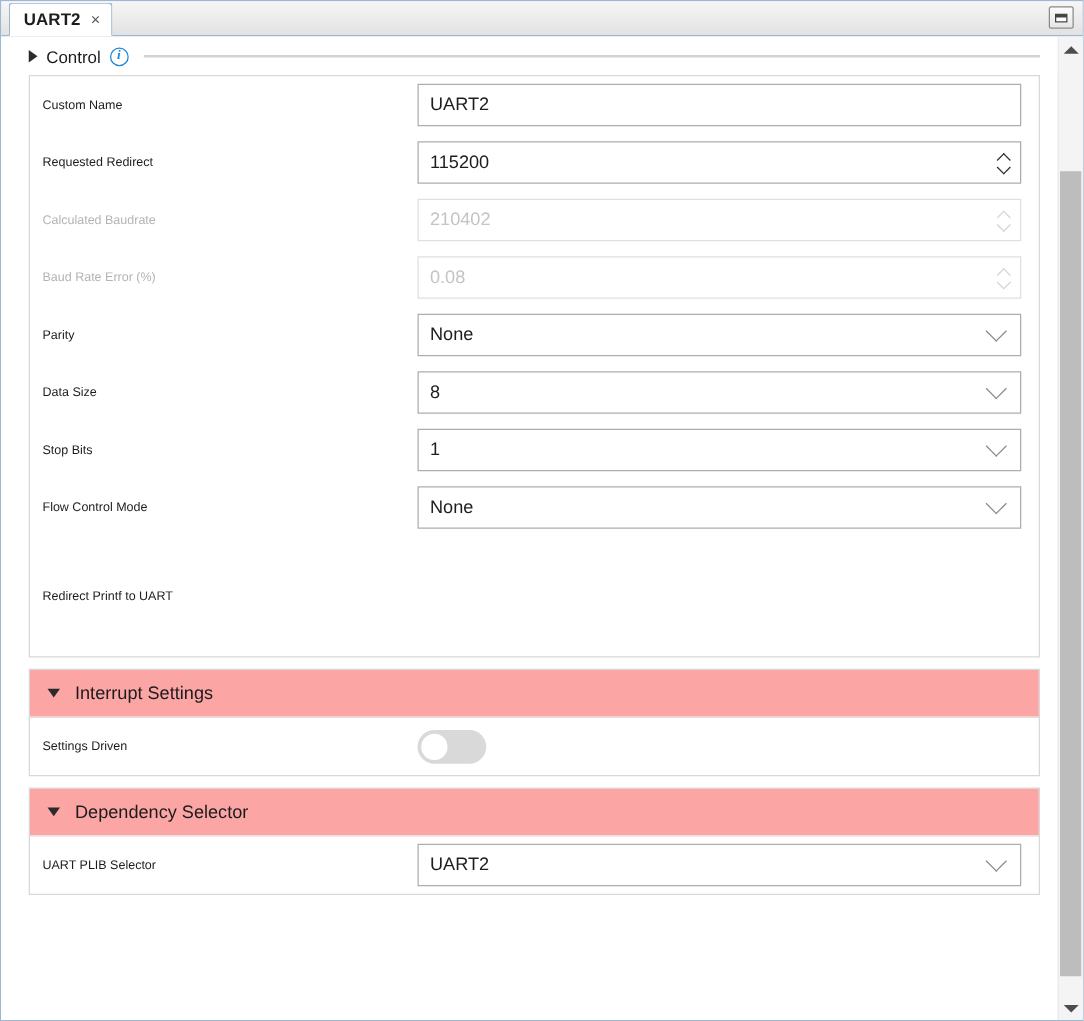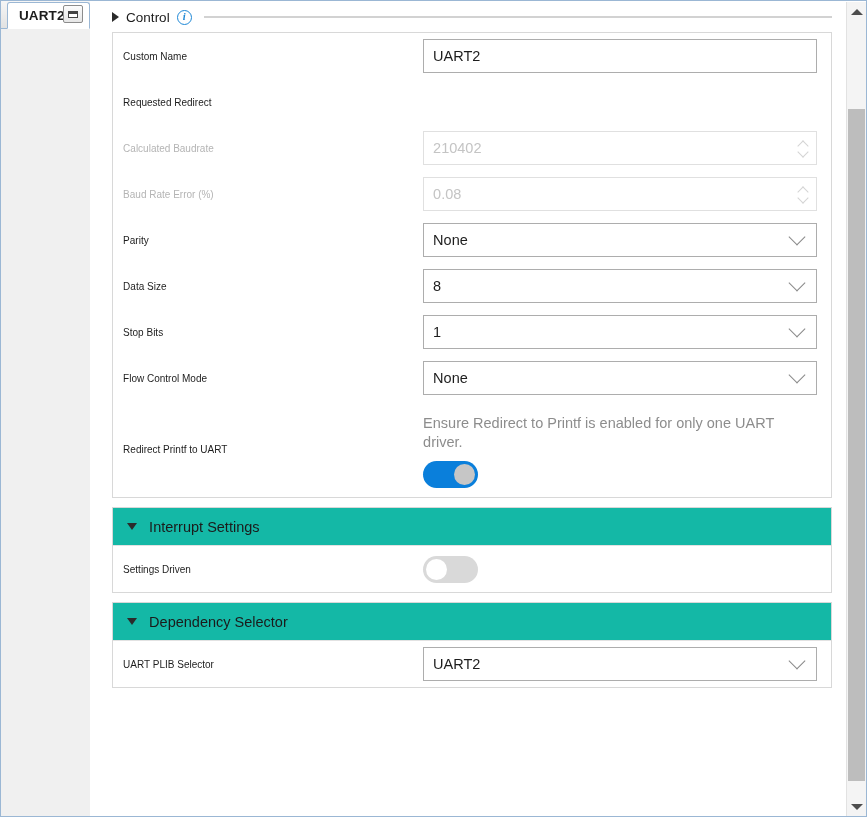--- a/index.html
+++ b/index.html
@@ -13,21 +13,21 @@
   }
 
   
   .window {
     position: relative;
     width: 867px;
     height: 817px;
     background: #f0f0f0;
     border: 1px solid #9bb7d4;
     display: flex;
-    flex-direction: row;
+    flex-direction: column;
   }
 
   
   .tabstrip {
     position: relative;
     height: 28px;
     background: linear-gradient(to bottom, #f6f6f6 0%, #ebebeb 55%, #e2e2e2 100%);
     border-bottom: 1px solid #9bb7d4;
     display: flex;
     align-items: flex-end;
@@ -175,21 +175,21 @@
   }
 
   .panel.spaced { margin-top: 9px; }
 
   .section-header {
     display: flex;
     align-items: center;
     gap: 12px;
     height: 38px;
     padding: 0 0 0 14px;
-    background: #14b8a6;
+    background: #fca5a5;
     border-bottom: 1px solid #e2e2e2;
     cursor: pointer;
   }
 
   .section-title {
     font-size: 14.5px;
     color: #1b1b1b;
   }
 
   
@@ -427,20 +427,29 @@
           <div class="row-label">Custom Name</div>
           <div class="field-wrap">
             <div class="field">
               <span class="field-text">UART2</span>
             </div>
           </div>
         </div>
 
         <div class="row">
           <div class="row-label">Requested Redirect</div>
+          <div class="field-wrap">
+            <div class="field">
+              <span class="field-text">115200</span>
+              <span class="spinner">
+                <span class="sp-up"></span>
+                <span class="sp-dn"></span>
+              </span>
+            </div>
+          </div>
         </div>
 
         <div class="row">
           <div class="row-label disabled">Calculated Baudrate</div>
           <div class="field-wrap">
             <div class="field disabled">
               <span class="field-text">210402</span>
               <span class="spinner">
                 <span class="sp-up"></span>
                 <span class="sp-dn"></span>
@@ -497,26 +506,20 @@
           <div class="field-wrap">
             <div class="field">
               <span class="field-text">None</span>
               <span class="chev"></span>
             </div>
           </div>
         </div>
 
         <div class="row-printf">
           <div class="row-label">Redirect Printf to UART</div>
-          <div class="printf-right">
-            <div class="hint">Ensure Redirect to Printf is enabled for only one UART driver.</div>
-            <div class="toggle on">
-              <span class="knob"></span>
-            </div>
-          </div>
         </div>
 
       </div>
 
       <div class="panel spaced">
         <div class="section-header">
           <span class="tri-down"></span>
           <span class="section-title">Interrupt Settings</span>
         </div>
         <div class="row">

